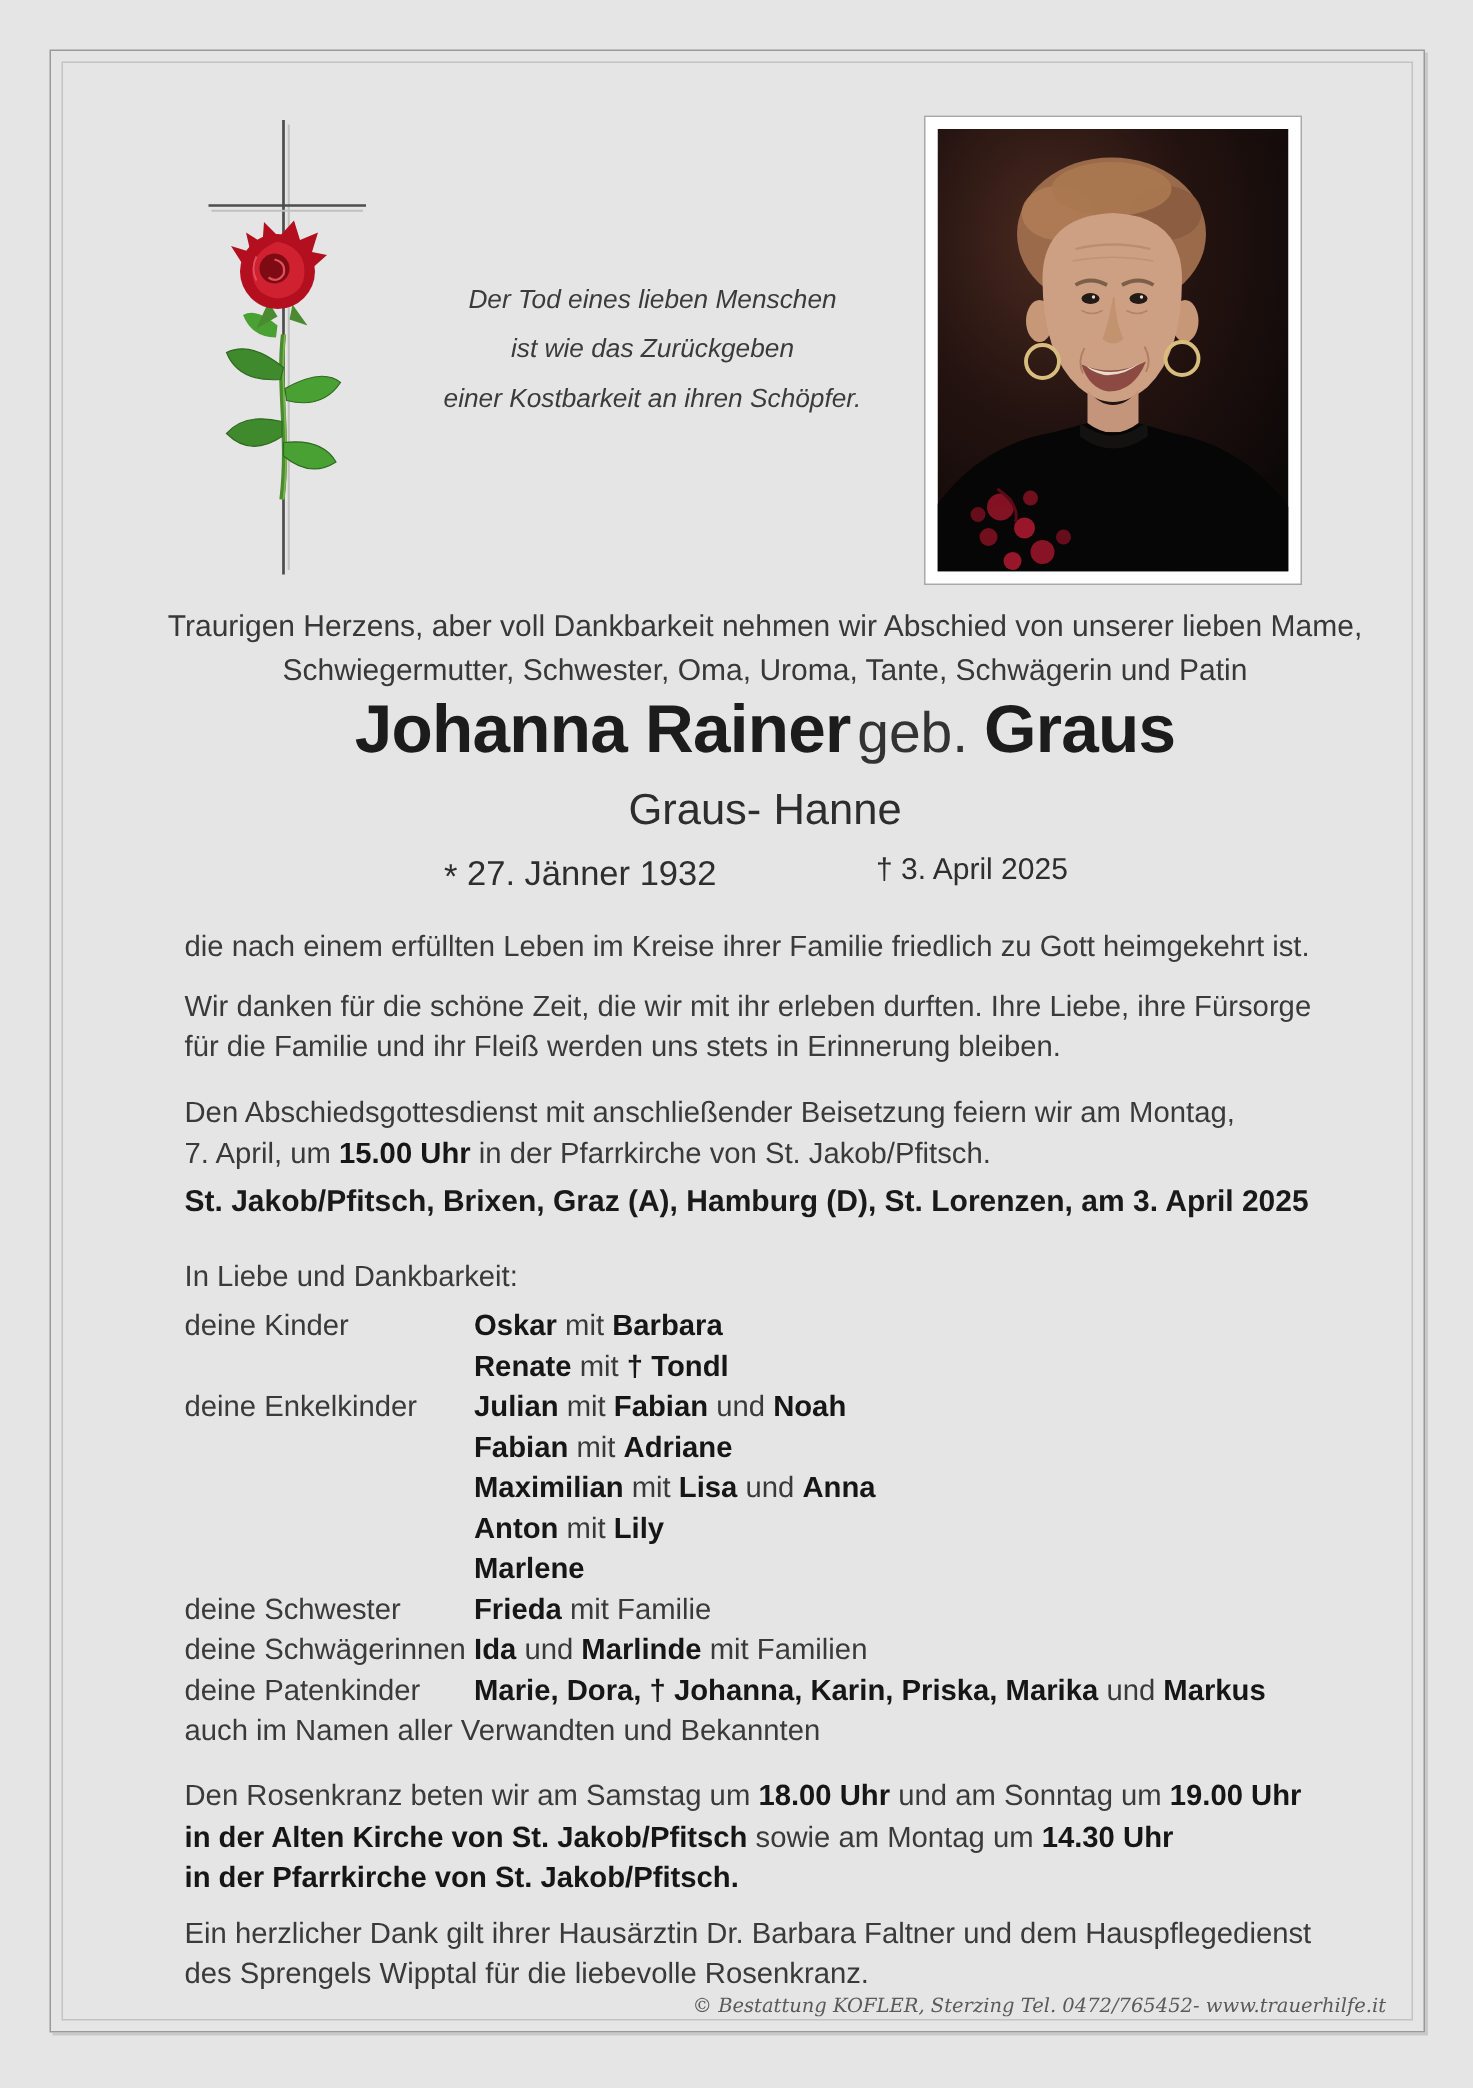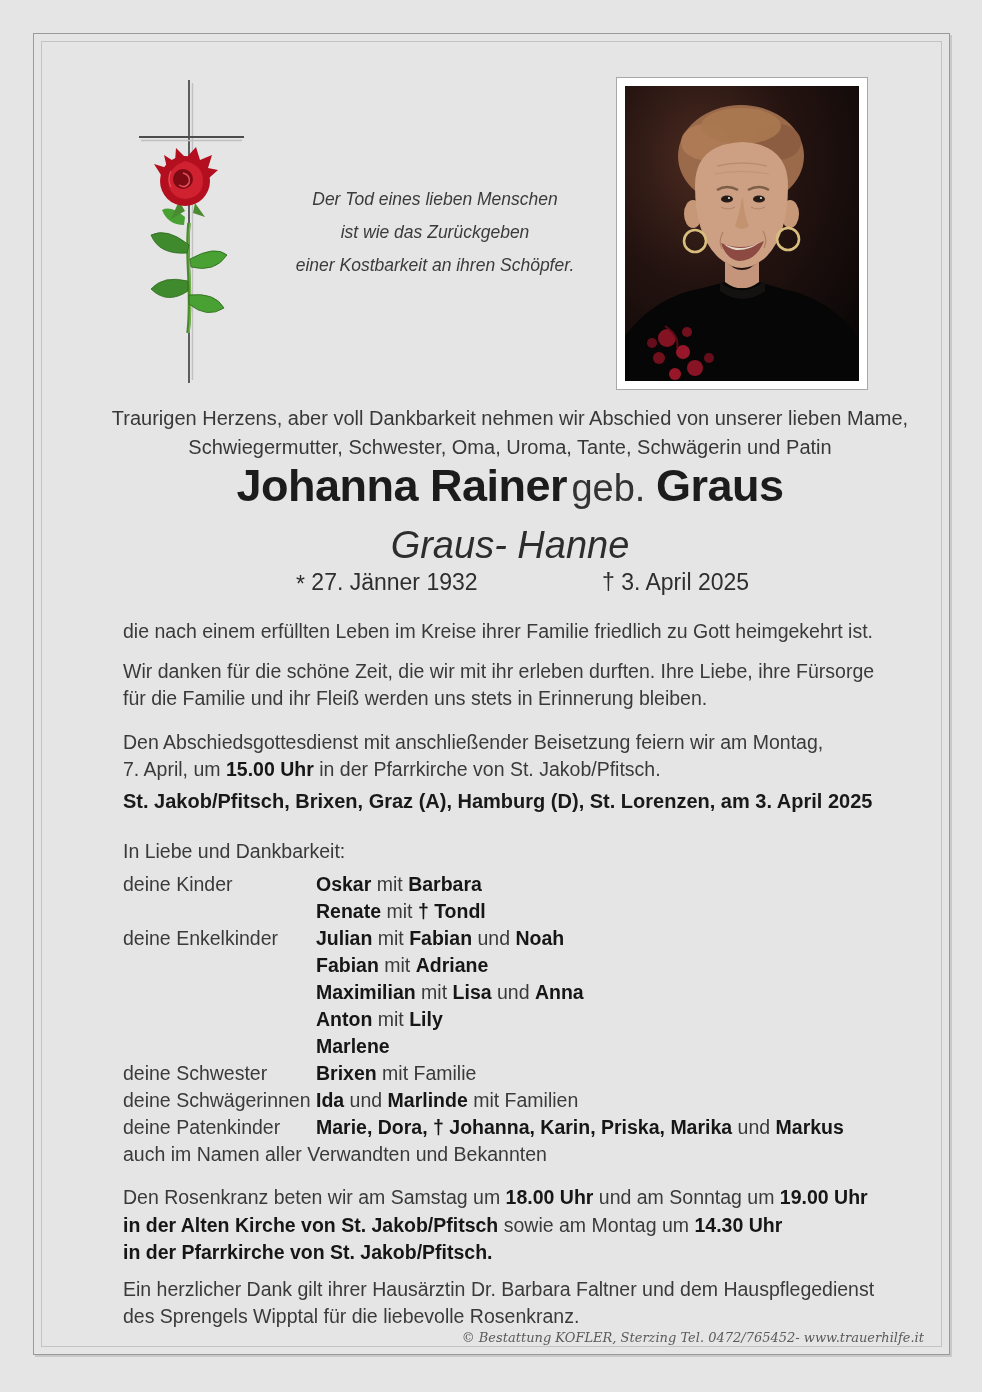--- a/index.html
+++ b/index.html
@@ -28,24 +28,24 @@
   }
   .intro {
     left:100px; top:404px; width:820px; text-align:center;
     font-size:20px; line-height:29px; color:#383838;
   }
   .name-line { left:100px; top:460px; width:820px; text-align:center; white-space:nowrap; }
   .name-main   { font-size:45px; font-weight:700; color:#1c1c1c; letter-spacing:-0.5px; }
   .name-geb    { font-size:38px; font-weight:400; color:#333333; }
   .nickname {
     left:100px; top:524px; width:820px; text-align:center;
-    font-size:38px; color:#2d2d2d;font-style:italic;
+    font-size:29px; color:#2d2d2d;
   }
   .date-birth { left:296px; top:569px; font-size:23px; color:#2e2e2e; }
-  .date-death { left:584px; top:569px; font-size:23px; color:#2e2e2e;margin-left:18px; }
+  .date-death { left:584px; top:569px; font-size:20px; color:#2e2e2e; }
   .sym-star { display:inline-block; transform:translateY(2px); }
   .bodytext { font-size:19.5px; line-height:27px; color:#3a3a3a; }
   .p1 { left:123px; top:618px; width:810px; }
   .p2 { left:123px; top:658px; width:810px; }
   .p3 { left:123px; top:729px; width:810px; }
   .place-date { left:123px; top:790px; width:810px; font-size:20px; font-weight:700; color:#191919; }
   .in-liebe { left:123px; top:838px; width:810px; }
   .family { left:123px; top:871px; width:810px; }
   .family-row { display:flex; }
   .family-label { width:193px; flex:none; }
@@ -204,21 +204,21 @@
     <div class="family-row">
       <div class="family-label"></div>
       <div class="family-names"><span class="b">Anton</span><span> mit </span><span class="b">Lily</span></div>
     </div>
     <div class="family-row">
       <div class="family-label"></div>
       <div class="family-names"><span class="b">Marlene</span></div>
     </div>
     <div class="family-row">
       <div class="family-label">deine Schwester</div>
-      <div class="family-names"><span class="b">Brixen</span><span> mit Familie</span></div>
+      <div class="family-names"><span class="b">Frieda</span><span> mit Familie</span></div>
     </div>
     <div class="family-row">
       <div class="family-label">deine Schwägerinnen</div>
       <div class="family-names"><span class="b">Ida</span><span> und </span><span class="b">Marlinde</span><span> mit Familien</span></div>
     </div>
     <div class="family-row">
       <div class="family-label">deine Patenkinder</div>
       <div class="family-names"><span class="b">Marie, Dora, † Johanna, Karin, Priska, Marika</span><span> und </span><span class="b">Markus</span></div>
     </div>
   </div>

